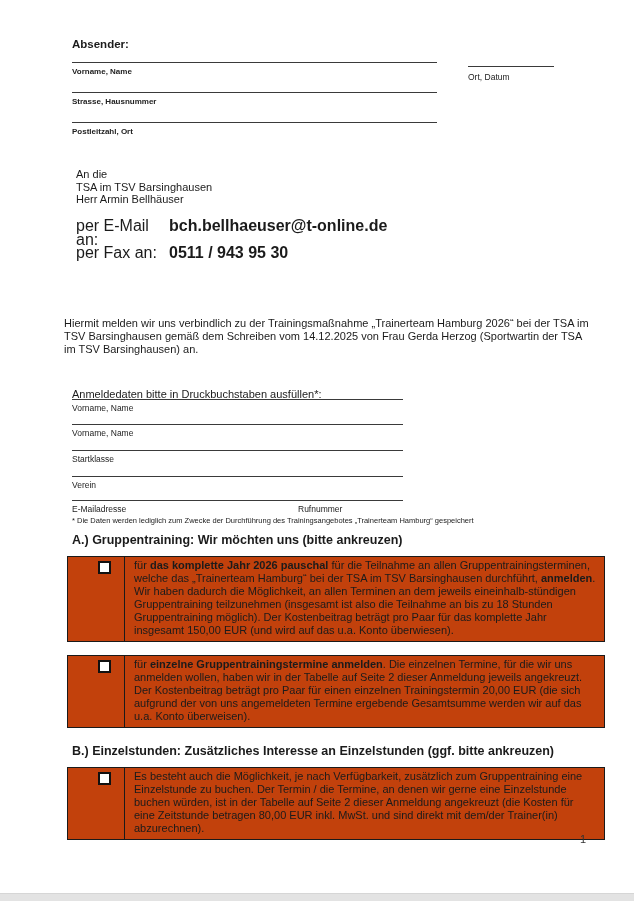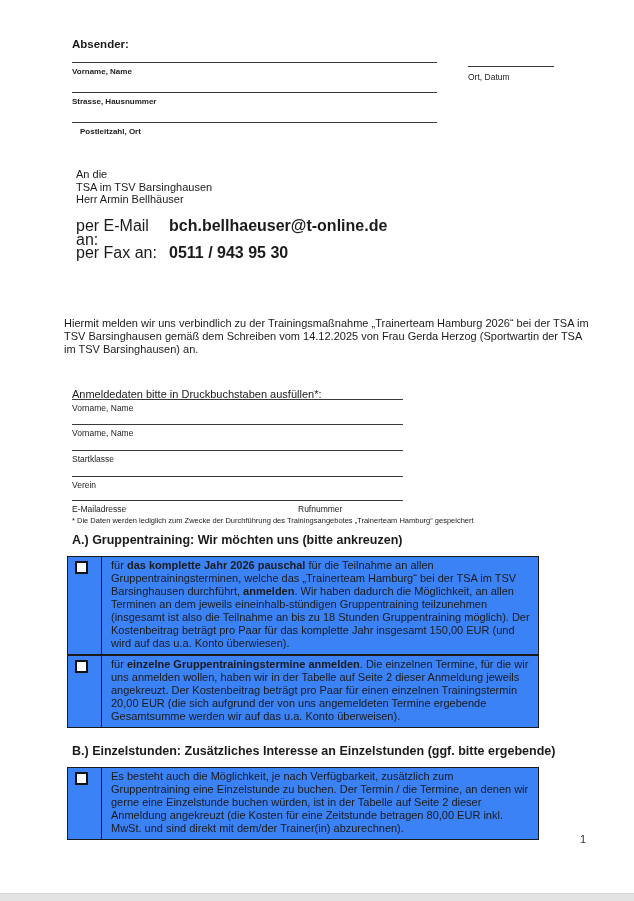--- a/index.html
+++ b/index.html
@@ -23,23 +23,24 @@
   .line-label-bold { font-size: 8px; font-weight: bold; color: #222; }
   .line-label { font-size: 8.5px; color: #222; }
   .footnote { font-size: 7.5px; color: #222; }
 
   .contact-row { display: flex; font-size: 16px; line-height: 13.5px; }
   .contact-row .lab { width: 93px; }
   .contact-row .val { font-weight: bold; }
 
   .option-box {
     border: 1.5px solid #1a1a1a;
-    width: 472px;
+    width: 538px;
     display: flex;
-    background: #3b82f6;
+    background: #c2410c;
+    padding-left: 23px;
   }
   .checkbox-cell {
     width: 34px;
     border-right: 1.5px solid #1a1a1a;
     flex: none;
     padding: 4px 0 0 7px;
   }
   .checkbox-square {
     width: 13px; height: 13px;
     border: 2px solid #111;
@@ -63,21 +64,21 @@
 
   <div class="abs h-bold" style="left:72px; top:38px;">Absender:</div>
 
   <div class="abs fill-line" style="left:72px; top:62px; width:365px;"></div>
   <div class="abs line-label-bold" style="left:72px; top:67px;">Vorname, Name</div>
 
   <div class="abs fill-line" style="left:72px; top:92px; width:365px;"></div>
   <div class="abs line-label-bold" style="left:72px; top:97px;">Strasse, Hausnummer</div>
 
   <div class="abs fill-line" style="left:72px; top:122px; width:365px;"></div>
-  <div class="abs line-label-bold" style="left:80px; top:127px;">Postleitzahl, Ort</div>
+  <div class="abs line-label-bold" style="left:72px; top:127px;">Postleitzahl, Ort</div>
 
   <div class="abs fill-line" style="left:468px; top:66px; width:86px;"></div>
   <div class="abs line-label" style="left:468px; top:72px;">Ort, Datum</div>
 
   <div class="abs body-text" style="left:76px; top:168px; line-height:12.5px;">
     <div>An die</div>
     <div>TSA im TSV Barsinghausen</div>
     <div>Herr Armin Bellhäuser</div>
   </div>
 
@@ -124,21 +125,21 @@
     <div class="option-text"><span>für </span><span style="font-weight: bold;">das komplette Jahr 2026 pauschal</span><span> für die Teilnahme an allen Gruppentrainingsterminen, welche das „Trainerteam Hamburg“ bei der TSA im TSV Barsinghausen durchführt, </span><span style="font-weight: bold;">anmelden</span><span>. Wir haben dadurch die Möglichkeit, an allen Terminen an dem jeweils eineinhalb-stündigen Gruppentraining teilzunehmen (insgesamt ist also die Teilnahme an bis zu 18 Stunden Gruppentraining möglich). Der Kostenbeitrag beträgt pro Paar für das komplette Jahr insgesamt 150,00 EUR (und wird auf das u.a. Konto überwiesen).</span></div>
   </div>
 
   <div class="abs option-box" style="left:67px; top:655px;justify-content:center;">
     <div class="checkbox-cell">
       <div class="checkbox-square"></div>
     </div>
     <div class="option-text"><span>für </span><span style="font-weight: bold;">einzelne Gruppentrainingstermine anmelden</span><span>. Die einzelnen Termine, für die wir uns anmelden wollen, haben wir in der Tabelle auf Seite 2 dieser Anmeldung jeweils angekreuzt. Der Kostenbeitrag beträgt pro Paar für einen einzelnen Trainingstermin 20,00 EUR (die sich aufgrund der von uns angemeldeten Termine ergebende Gesamtsumme werden wir auf das u.a. Konto überweisen).</span></div>
   </div>
 
-  <div class="abs section-heading" style="left:72px; top:744px;">B.) Einzelstunden: Zusätzliches Interesse an Einzelstunden (ggf. bitte ergebende)</div>
+  <div class="abs section-heading" style="left:72px; top:744px;">B.) Einzelstunden: Zusätzliches Interesse an Einzelstunden (ggf. bitte ankreuzen)</div>
 
   <div class="abs option-box" style="left:67px; top:767px;">
     <div class="checkbox-cell">
       <div class="checkbox-square"></div>
     </div>
     <div class="option-text"><span>Es besteht auch die Möglichkeit, je nach Verfügbarkeit, zusätzlich zum Gruppentraining eine Einzelstunde zu buchen. Der Termin / die Termine, an denen wir gerne eine Einzelstunde buchen würden, ist in der Tabelle auf Seite 2 dieser Anmeldung angekreuzt (die Kosten für eine Zeitstunde betragen 80,00 EUR inkl. MwSt. und sind direkt mit dem/der Trainer(in) abzurechnen).</span></div>
   </div>
 
   <div class="abs page-number" style="left:580px; top:833px;">1</div>
 

